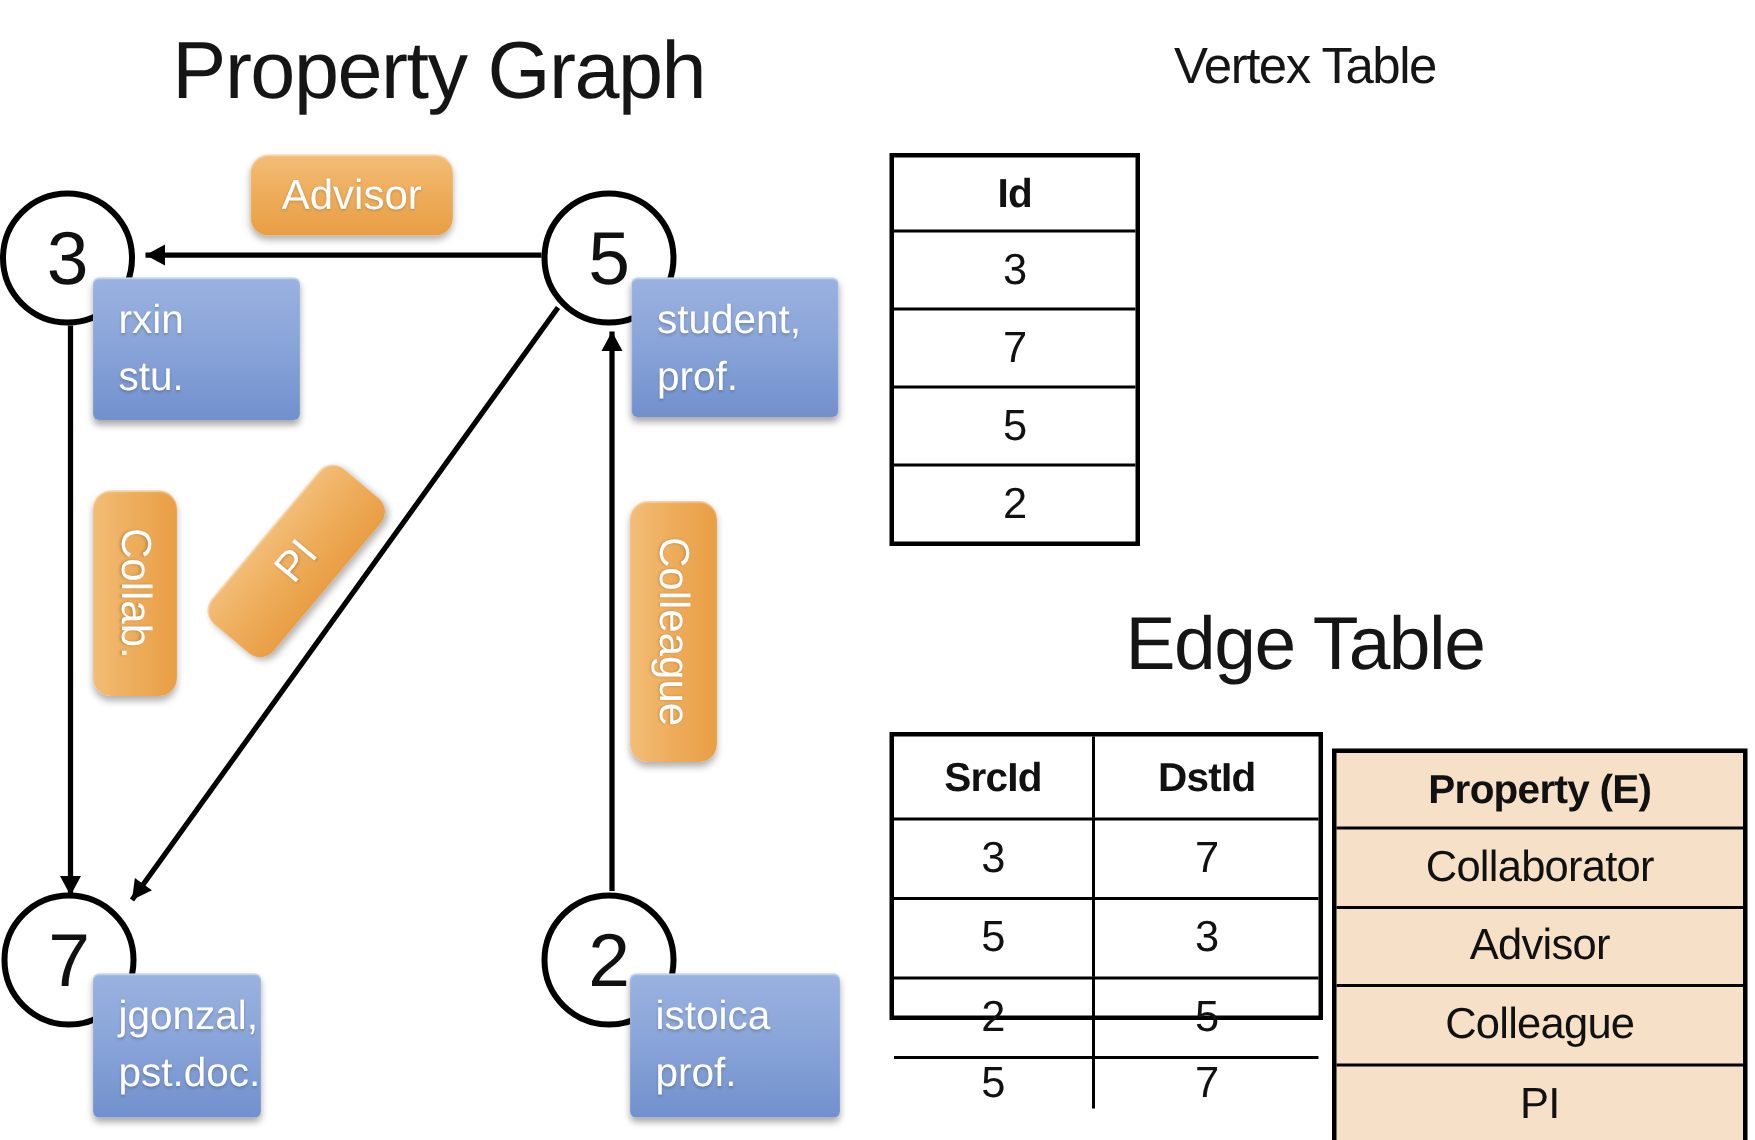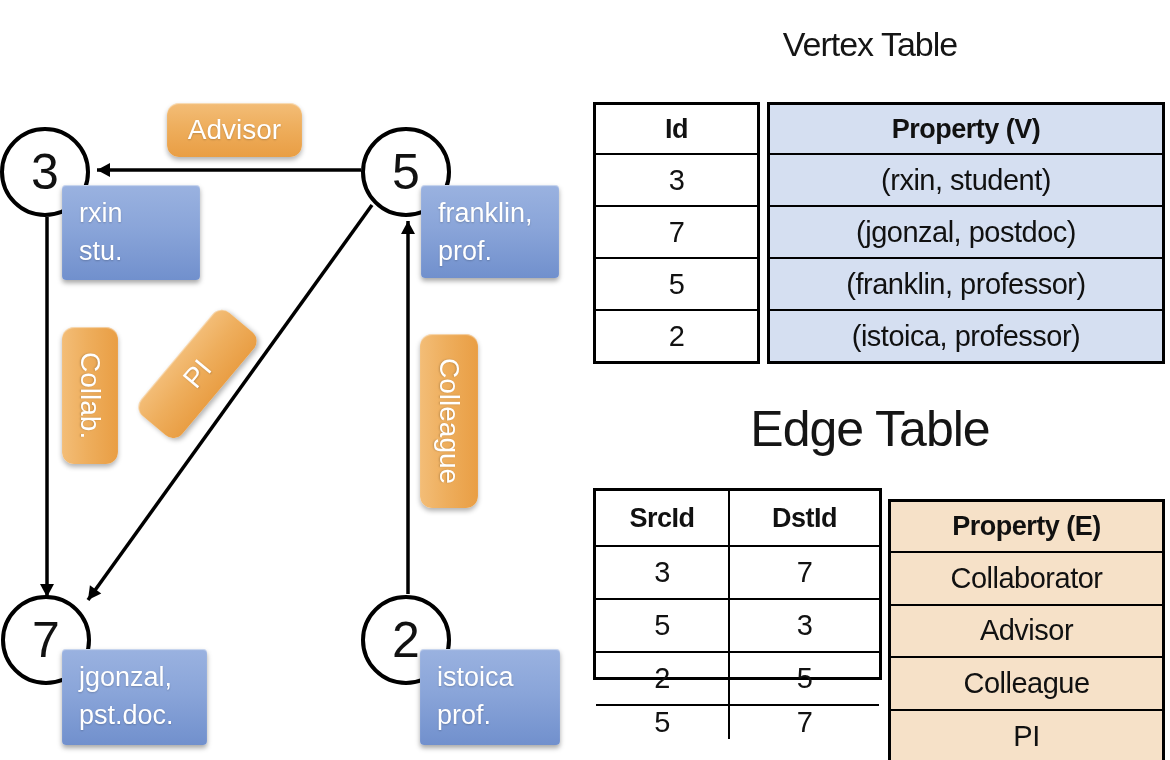--- a/index.html
+++ b/index.html
@@ -29,21 +29,21 @@
   
   .vprop{
     position:absolute;z-index:3;border-radius:4px;color:#fff;
     background:linear-gradient(180deg,#9ab2e0 0%,#8aa5d9 45%,#7190cd 100%);
     box-shadow:0 3px 5px rgba(0,0,0,.35), inset 0 1px 1px rgba(255,255,255,.5);
     font-size:27px;line-height:38px;padding:9px 10px 6px 17px;box-sizing:border-box;
     text-shadow:0 1px 2px rgba(0,0,0,.2);
   }
   #prop-rxin{left:62px;top:185px;width:138px;height:95px;}
   #prop-franklin{left:421px;top:185px;width:138px;height:93px;}
-  #prop-jgonzal{left:62px;top:649px;width:145px;height:96px;}
+  #prop-jgonzal{left:62px;top:649px;width:112px;height:96px;}
   #prop-istoica{left:420px;top:649px;width:140px;height:96px;}
 
   
   .elabel{
     position:absolute;z-index:3;border-radius:12px;color:#fff;
     background:linear-gradient(180deg,#f3bd77 0%,#eeae5d 45%,#e99e44 100%);
     box-shadow:0 3px 5px rgba(0,0,0,.3), inset 0 1px 1px rgba(255,255,255,.5);
     display:flex;align-items:center;justify-content:center;
     font-size:28px;text-shadow:0 1px 2px rgba(0,0,0,.2);box-sizing:border-box;
   }
@@ -86,20 +86,21 @@
   }
   .tbox2 .r0{border-top:none;}
   .tbox2 .c1{border-left:2px solid #000;}
   .tbox2 .hcell{font-weight:bold;font-size:27px;}
 </style>
 </head>
 <body>
 
 <div id="stage">
 
+  <div class="title" id="pg-title">Property Graph</div>
   <div class="title" id="vt-title">Vertex Table</div>
   <div class="title" id="et-title">Edge Table</div>
 
   <svg id="edge-svg" width="585" height="760">
     <defs>
       <marker id="arrow" markerUnits="userSpaceOnUse" markerWidth="20" markerHeight="20" refX="14" refY="9" orient="auto">
         <path d="M1,2 L14,9 L1,16 Z" fill="#000"></path>
       </marker>
     </defs>
     <line x1="361" y1="170" x2="97" y2="170" stroke="#000" stroke-width="3.5" marker-end="url(#arrow)"></line>
@@ -119,21 +120,21 @@
     </div>
   <div class="gnode" id="node-2">
       <span>2</span>
     </div>
 
   <div class="vprop" id="prop-rxin">
     <div>rxin</div>
     <div>stu.</div>
   </div>
   <div class="vprop" id="prop-franklin">
-    <div>franklin,</div>
+    <div>student,</div>
     <div>prof.</div>
   </div>
   <div class="vprop" id="prop-jgonzal">
     <div>jgonzal,</div>
     <div>pst.doc.</div>
   </div>
   <div class="vprop" id="prop-istoica">
     <div>istoica</div>
     <div>prof.</div>
   </div>
@@ -144,27 +145,20 @@
   <div class="elabel vert" id="label-colleague">Colleague</div>
 
   <div class="tbox" id="vt-id">
     <div class="cell hcell">Id</div>
     <div class="cell">3</div>
     <div class="cell">7</div>
     <div class="cell">5</div>
     <div class="cell">2</div>
   </div>
 
-  <div class="tbox" id="vt-prop">
-    <div class="cell hcell">Property (V)</div>
-    <div class="cell">(rxin, student)</div>
-    <div class="cell">(jgonzal, postdoc)</div>
-    <div class="cell">(franklin, professor)</div>
-    <div class="cell">(istoica, professor)</div>
-  </div>
 
   <div class="tbox2" id="et-ids">
     <div class="cell hcell r0 c0">SrcId</div>
     <div class="cell hcell r0 c1">DstId</div>
     <div class="cell c0">3</div>
     <div class="cell c1">7</div>
     <div class="cell c0">5</div>
     <div class="cell c1">3</div>
     <div class="cell c0">2</div>
     <div class="cell c1">5</div>

